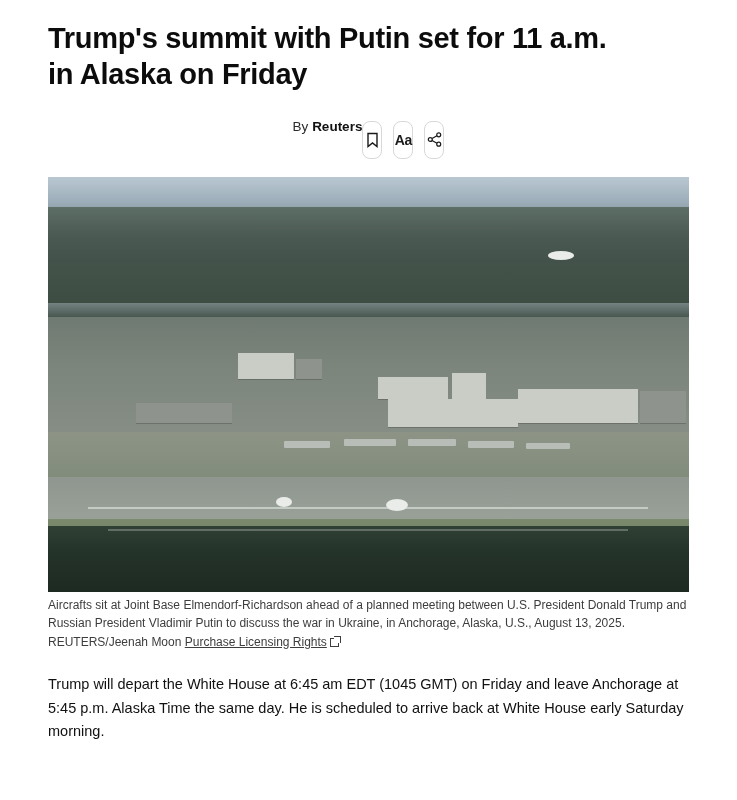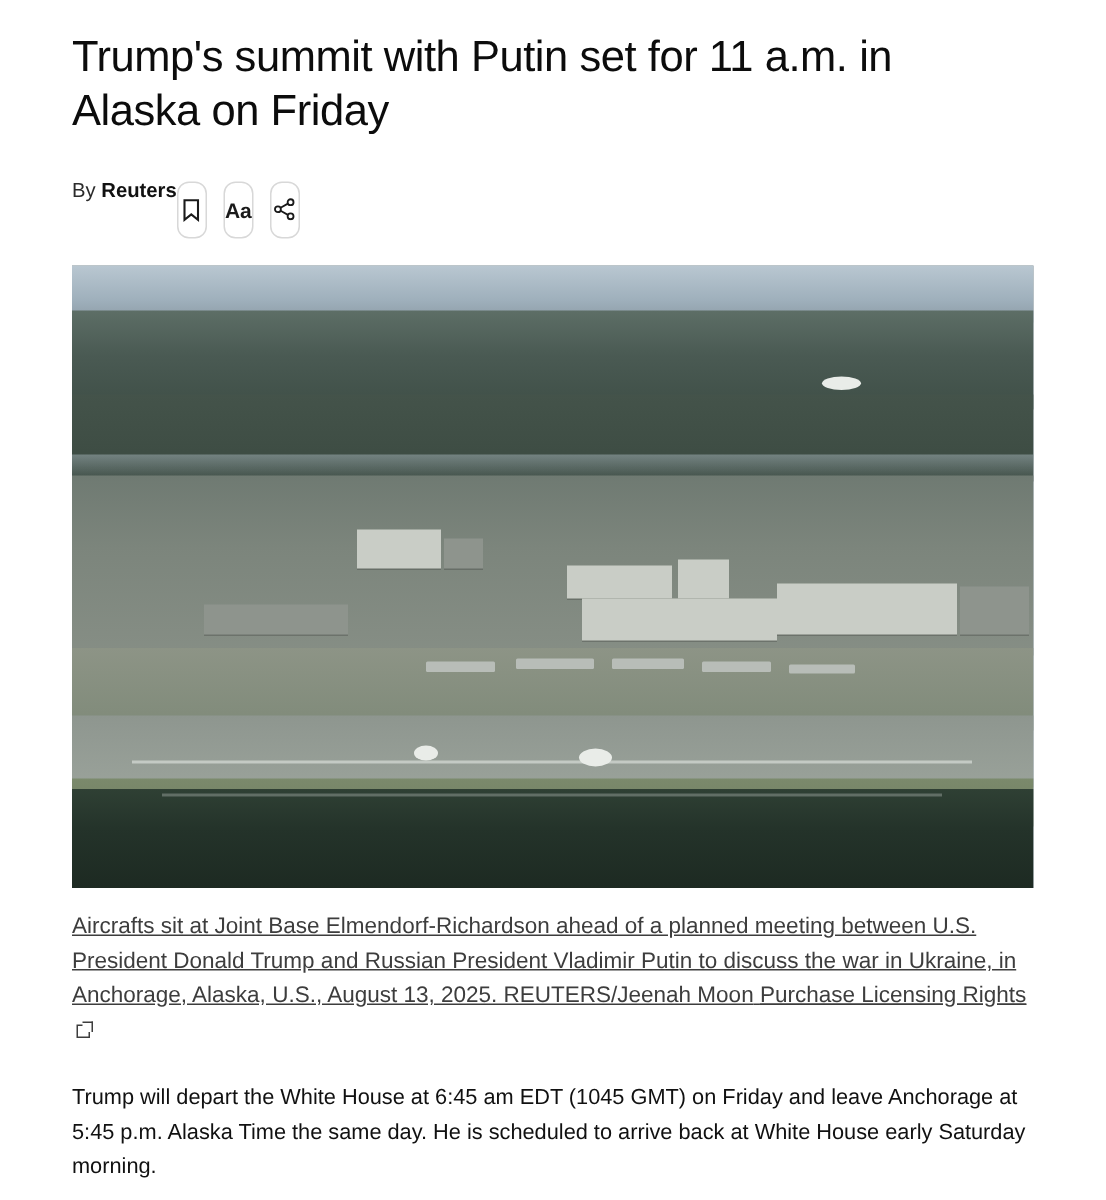--- a/index.html
+++ b/index.html
@@ -15,31 +15,31 @@
     width: 737px;
     min-height: 800px;
     background: #ffffff;
     padding: 0 48px;
     position: relative;
     overflow: hidden;
   }
   .headline {
     font-size: 29px;
     line-height: 1.25;
-    font-weight: normal;
+    font-weight: bold;
     letter-spacing: -0.3px;
     margin: 20px 4px 0 0;
     color: #0c0c0c;
     max-width: 560px;
   }
   .byline-row {
     margin-top: 26px;
     display: flex;
     align-items: flex-start;
-    justify-content: flex-start;
+    justify-content: center;
   }
   .byline-block {
     display: flex;
     flex-direction: column;
     gap: 11px;
   }
   .byline {
     font-size: 13.5px;
     color: #2b2b2b;
   }
@@ -141,26 +141,25 @@
     height: 2px;
     background: rgba(235,238,235,.55);
   }
   .white-dot {
     position: absolute;
     background: #e9ece8;
     border-radius: 50%;
   }
 
   .caption {
-    margin-top: 14px;
+    margin-top: 4px;
     width: 641px;
-    font-size: 15px;
+    font-size: 12px;
     line-height: 1.55;
     color: #3d3d3d;
-    text-decoration: underline;
   }
   .caption a.credit {
     color: #3d3d3d;
     text-decoration: underline;
   }
   .ext-icon {
     display: inline-block;
     width: 9px; height: 9px;
     border: 1px solid #3d3d3d;
     position: relative;

